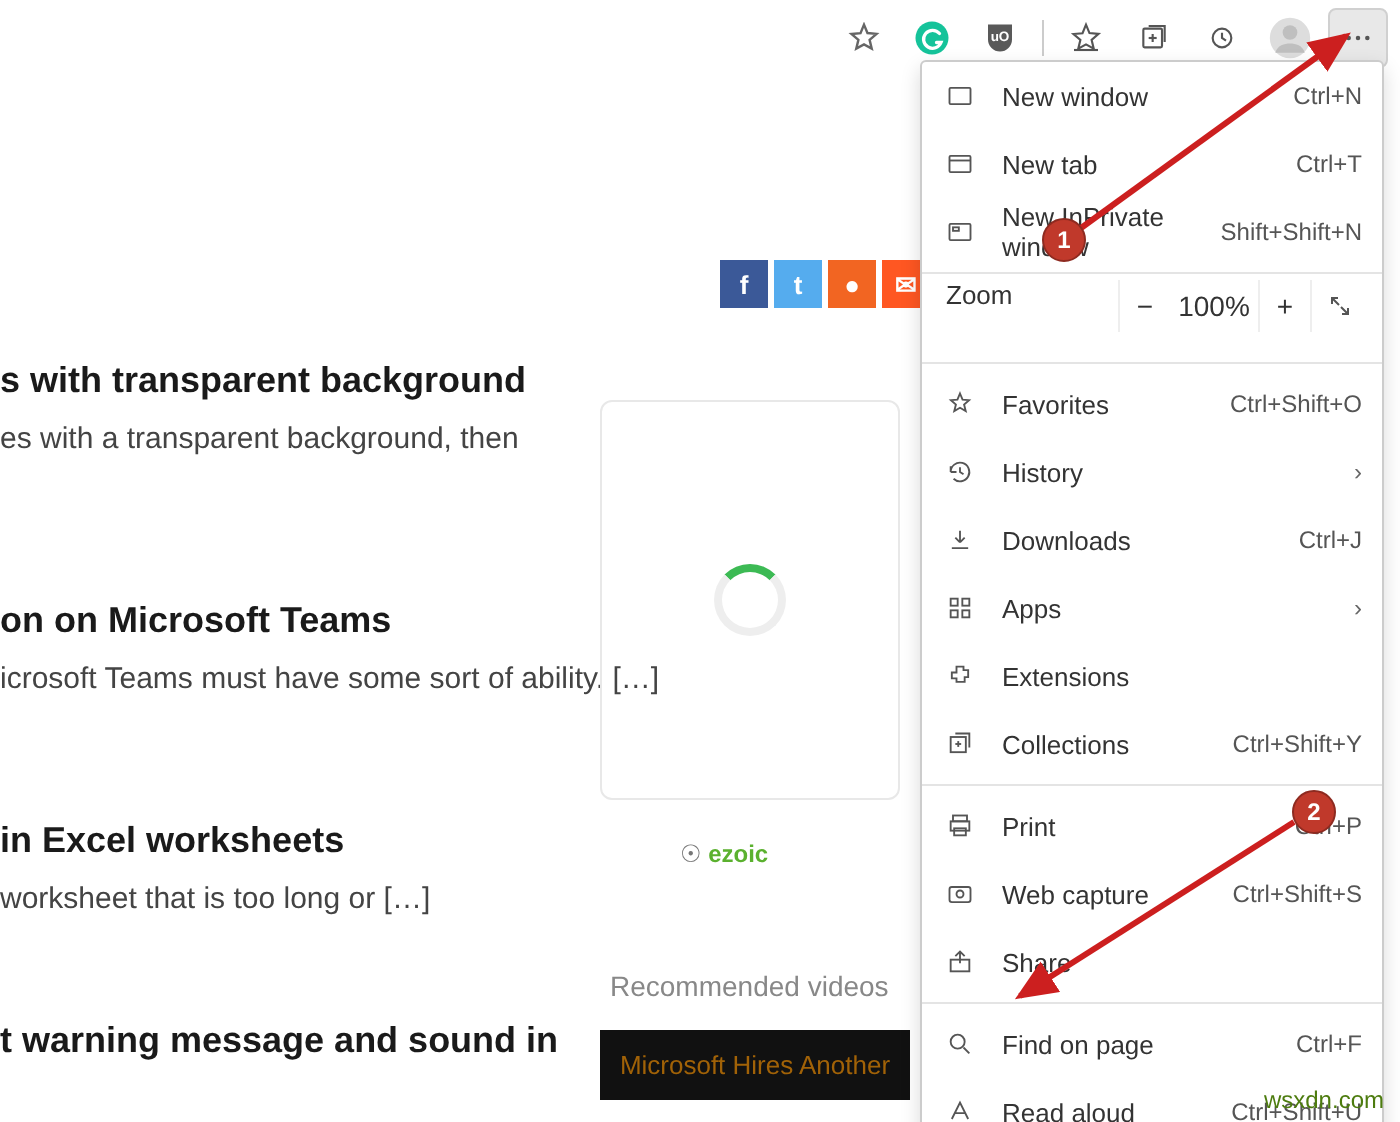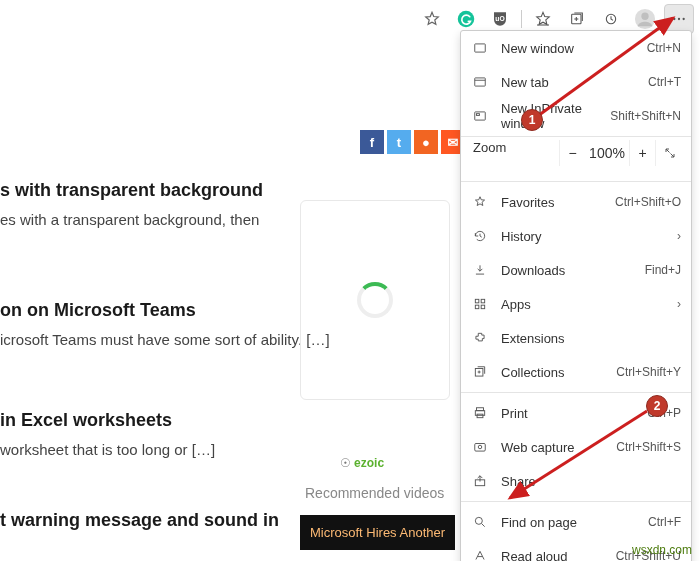--- a/index.html
+++ b/index.html
@@ -9,24 +9,24 @@
 .toolbar .sep { width:1px; height:18px; background:#ccc; margin:0 2px; }
 .menu-btn { background:#e8e8e8; border:1px solid #d0d0d0; }
 .page { position:absolute; left:0; top:40px; width:450px; color:#333; }
 .heading { font-size:18px; font-weight:700; color:#1a1a1a; margin-bottom:8px; }
 .text { font-size:15px; color:#444; margin-bottom:40px; line-height:1.4; }
 .soc { position:absolute; top:130px; left:360px; display:flex; gap:3px; }
 .soc div { width:24px; height:24px; display:flex; align-items:center; justify-content:center; color:#fff; font-size:13px; font-weight:bold; }
 .fb { background:#3b5998; } .tw { background:#55acee; } .rss { background:#f26522; } .env { background:#ff5722; } .yt { background:#e52d27; }
 .widget { position:absolute; top:200px; left:300px; width:150px; height:200px; border:1px solid #e8e8e8; border-radius:6px; display:flex; align-items:center; justify-content:center; }
 .spin { width:36px; height:36px; border:4px solid #eee; border-top-color:#3cba54; border-radius:50%; }
-.ezoic { position:absolute; top:420px; left:340px; font-size:12px; color:#777;margin-top:36px; }
+.ezoic { position:absolute; top:420px; left:340px; font-size:12px; color:#777; }
 .ezoic b { color:#5bb12f; }
 .recvid { position:absolute; top:485px; left:305px; font-size:14px; color:#888; }
-.vidcap { position:absolute; top:515px; left:300px; width:155px; padding:10px 8px; background:#111; color:#fdba74; font-size:13px; text-align:center; }
+.vidcap { position:absolute; top:515px; left:300px; width:155px; padding:10px 8px; background:#111; color:#a16207; font-size:13px; text-align:center; }
 .dd { position:absolute; top:30px; right:8px; width:232px; background:#fff; border:1px solid #ccc; border-radius:3px; box-shadow:0 4px 10px rgba(0,0,0,.15); font-size:13px; color:#333; padding-bottom:4px; }
 .row { display:flex; align-items:center; height:34px; padding:0 10px; }
 .row .ic { width:18px; flex:0 0 18px; display:flex; align-items:center; justify-content:center; color:#444; }
 .row .lbl { flex:1; padding-left:12px; }
 .row .sc { color:#555; font-size:12px; }
 .row .ar { color:#666; font-size:12px; padding-left:8px; }
 .div { height:1px; background:#e4e4e4; margin:3px 0; }
 .zoomrow { display:flex; align-items:flex-start; height:38px; padding:0 8px; }
 .zoomrow .lbl { flex:1; padding-left:4px; }
 .zb { width:26px; height:26px; display:flex; align-items:center; justify-content:center; font-size:14px; color:#333; border-left:1px solid #eee; }
@@ -195,21 +195,21 @@
     <div class="lbl">History</div>
     <div class="ar">›</div>
   </div>
   <div class="row">
     <div class="ic">
         <svg width="14" height="14" viewBox="0 0 24 24" fill="none" stroke="#555" stroke-width="1.6">
           <path d="M12 4v10m0 0l-4-4m4 4l4-4M5 19h14"></path>
         </svg>
       </div>
     <div class="lbl">Downloads</div>
-    <div class="sc">Find+J</div>
+    <div class="sc">Ctrl+J</div>
   </div>
   <div class="row">
     <div class="ic">
         <svg width="14" height="14" viewBox="0 0 24 24" fill="none" stroke="#555" stroke-width="1.6">
           <rect x="4" y="4" width="6" height="6"></rect>
           <rect x="14" y="4" width="6" height="6"></rect>
           <rect x="4" y="14" width="6" height="6"></rect>
           <rect x="14" y="14" width="6" height="6"></rect>
         </svg>
       </div>

